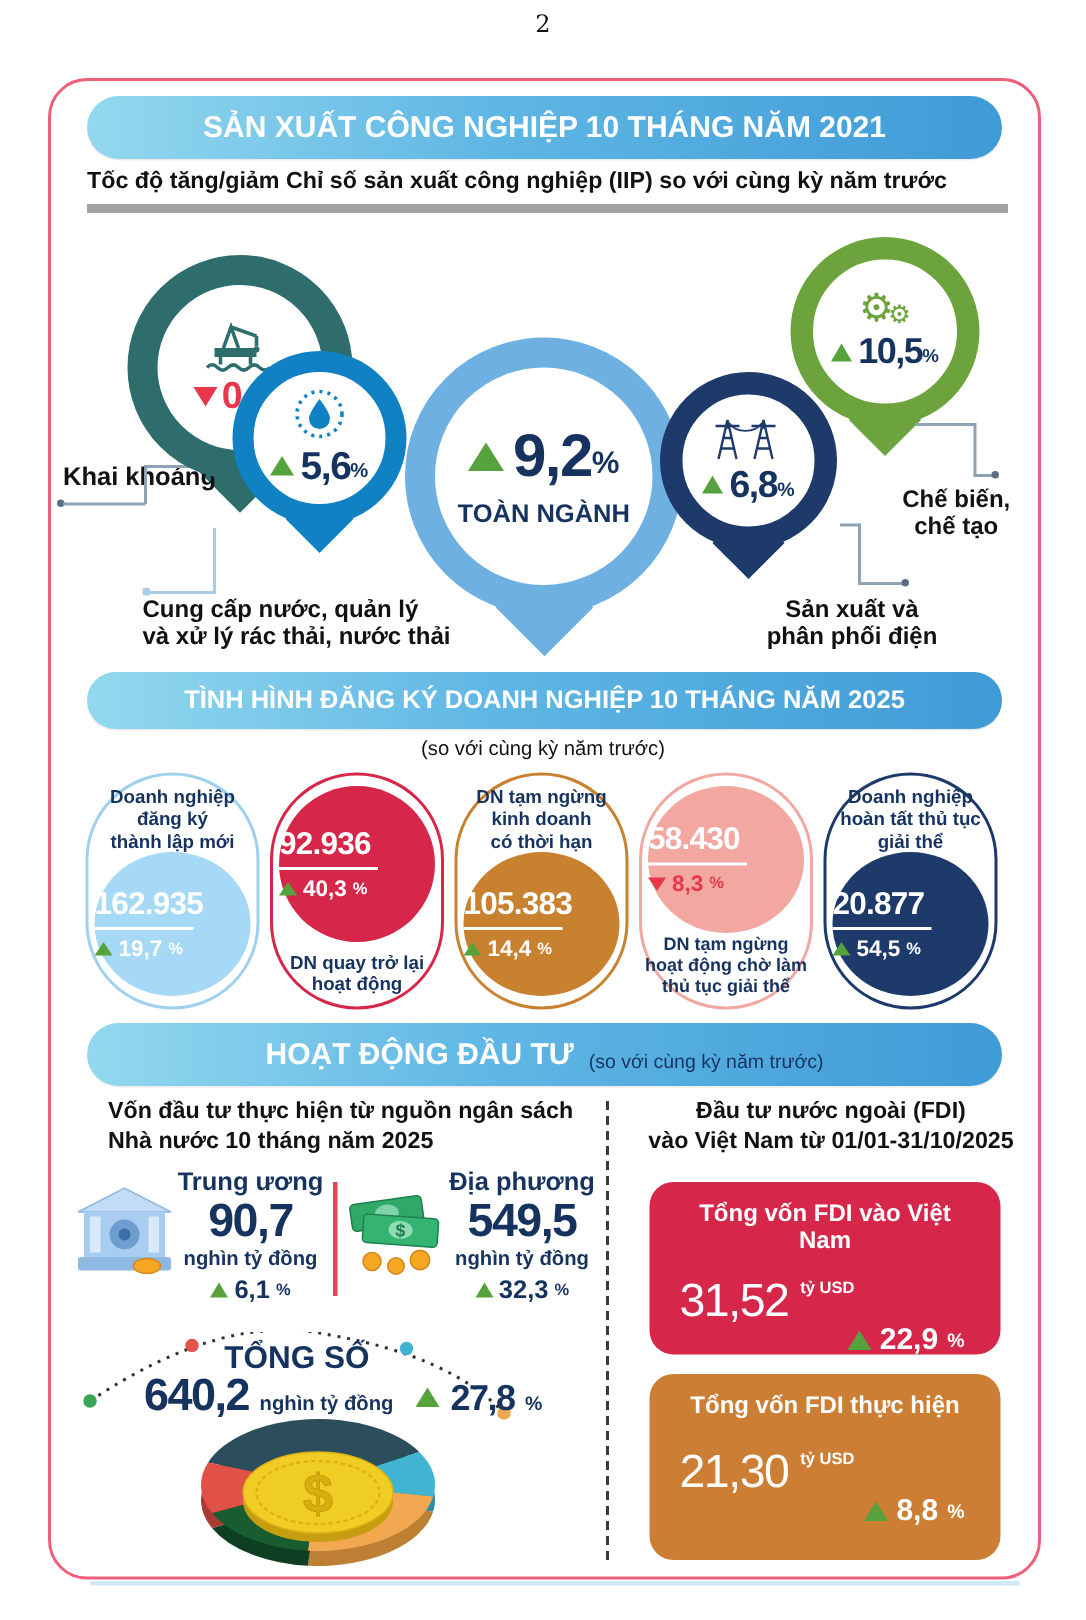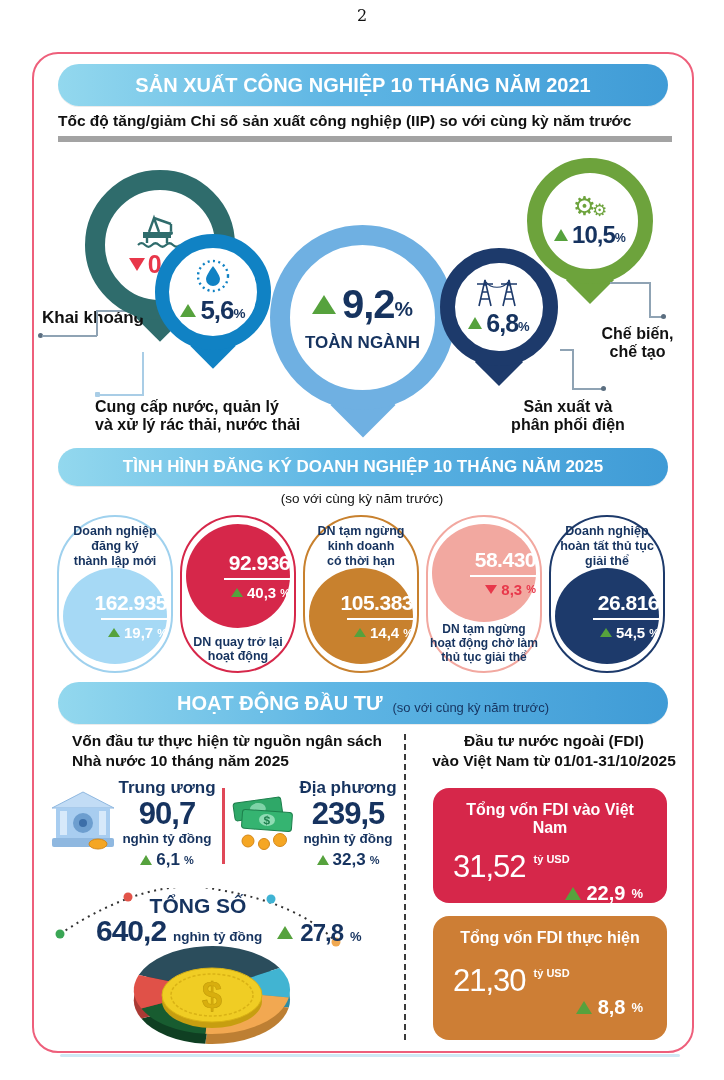--- a/index.html
+++ b/index.html
@@ -29,21 +29,21 @@
   .tri.up{border-left:.5em solid transparent;border-right:.5em solid transparent;border-bottom:.82em solid #56a23d;}
   .tri.down{border-left:.5em solid transparent;border-right:.5em solid transparent;border-top:.82em solid #e8374a;}
   .blabel{font-weight:bold;font-size:16px;line-height:1.12;color:#111;}
   .conn{background:#8fa3b4;}
   .dot{width:5px;height:5px;border-radius:50%;background:#5b6e80;}
   
   .pill{top:515px;width:116px;height:158px;border:2.5px solid var(--pc);border-radius:58px;background:#fff;
         display:flex;flex-direction:column;align-items:center;justify-content:space-between;padding:7px 0;box-sizing:border-box;}
   .pill-label{font-size:12.5px;font-weight:bold;color:#16335f;text-align:center;line-height:1.18;}
   .pill-circle{width:104px;height:104px;border-radius:50%;background:var(--pc);
-               display:flex;flex-direction:column;align-items:flex-end;justify-content:center;color:#fff;}
+               display:flex;flex-direction:column;align-items:flex-start;justify-content:center;color:#fff;}
   .pnum{font-size:21px;font-weight:bold;letter-spacing:-0.5px;}
   .pline{width:66px;height:2px;background:#fff;margin:3px 0 4px 0;}
   .pchg{display:flex;align-items:center;gap:4px;font-size:15px;font-weight:bold;}
   .pchg .pct{font-size:11px;}
   
   .inv-head{font-weight:bold;font-size:15.5px;line-height:1.32;color:#111;}
   .stat{display:flex;flex-direction:column;align-items:center;text-align:center;color:#16335f;}
   .stat .lbl{font-weight:bold;font-size:17px;}
   .stat .big{font-weight:bold;font-size:31px;letter-spacing:-1px;line-height:1.05;}
   .stat .unit{font-size:13.5px;font-weight:bold;}
@@ -230,21 +230,21 @@
     <div class="pill-label pre" style="font-size:12px;">DN tạm ngừng
 hoạt động chờ làm
 thủ tục giải thể</div>
   </div>
 
   <div class="abs pill" style="left:549px;--pc:#1d3a6b;">
     <div class="pill-label pre">Doanh nghiệp
 hoàn tất thủ tục
 giải thể</div>
     <div class="pill-circle">
-      <div class="pnum">26.816</div>
+      <div class="pnum">20.877</div>
       <div class="pline"></div>
       <div class="pchg">
           <span class="tri up" style="font-size:12px;"></span>
         <span>54,5</span>
           <span class="pct">%</span>
         </div>
     </div>
   </div>
 
   <div class="abs banner" style="top:682px;font-size:20px;">
@@ -290,21 +290,21 @@
         <rect x="14" y="19" width="50" height="19" rx="3" fill="#35b471" stroke="#1d7f4c"></rect>
         <ellipse cx="39" cy="28" rx="8" ry="6" fill="#8fdcb4"></ellipse>
       <text x="39" y="32.5" font-size="12" font-weight="bold" fill="#1d7f4c" text-anchor="middle">$</text>
       </g>
     <circle cx="20" cy="49" r="6" fill="#f5a623" stroke="#d4881a"></circle>
     <circle cx="36" cy="52" r="5.5" fill="#f5a623" stroke="#d4881a"></circle>
     <circle cx="52" cy="48" r="6.5" fill="#f5a623" stroke="#d4881a"></circle>
   </svg>
   <div class="abs stat" style="left:298px;top:778px;width:100px;">
     <div class="lbl">Địa phương</div>
-    <div class="big">239,5</div>
+    <div class="big">549,5</div>
     <div class="unit">nghìn tỷ đồng</div>
     <div class="chg">
         <span class="tri up" style="font-size:13px;"></span>
       <span>32,3</span>
       <span class="pct" style="font-size:11px;">%</span>
       </div>
   </div>
 
   <svg class="abs" style="left:50px;top:888px;" width="296" height="64" viewBox="0 0 296 64">
     <path d="M10 46 Q100 -14 170 2 Q250 16 286 54" fill="none" stroke="#333" stroke-width="2" stroke-dasharray="2 4.5"></path>

